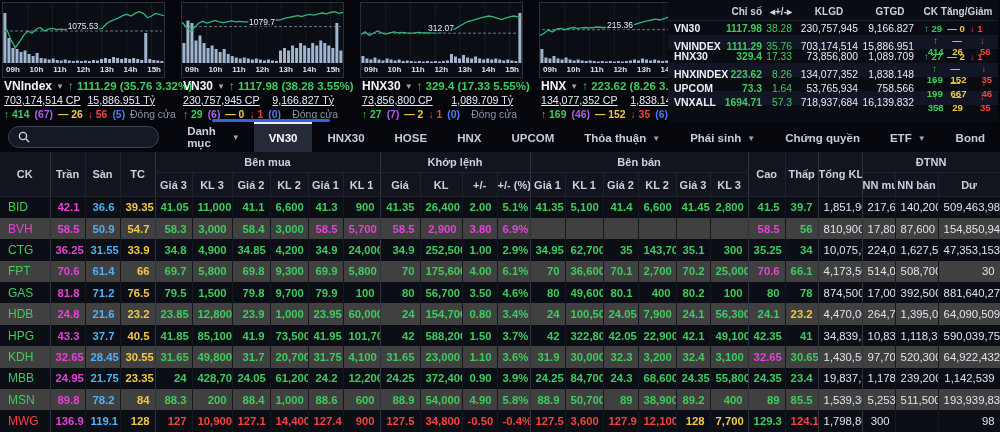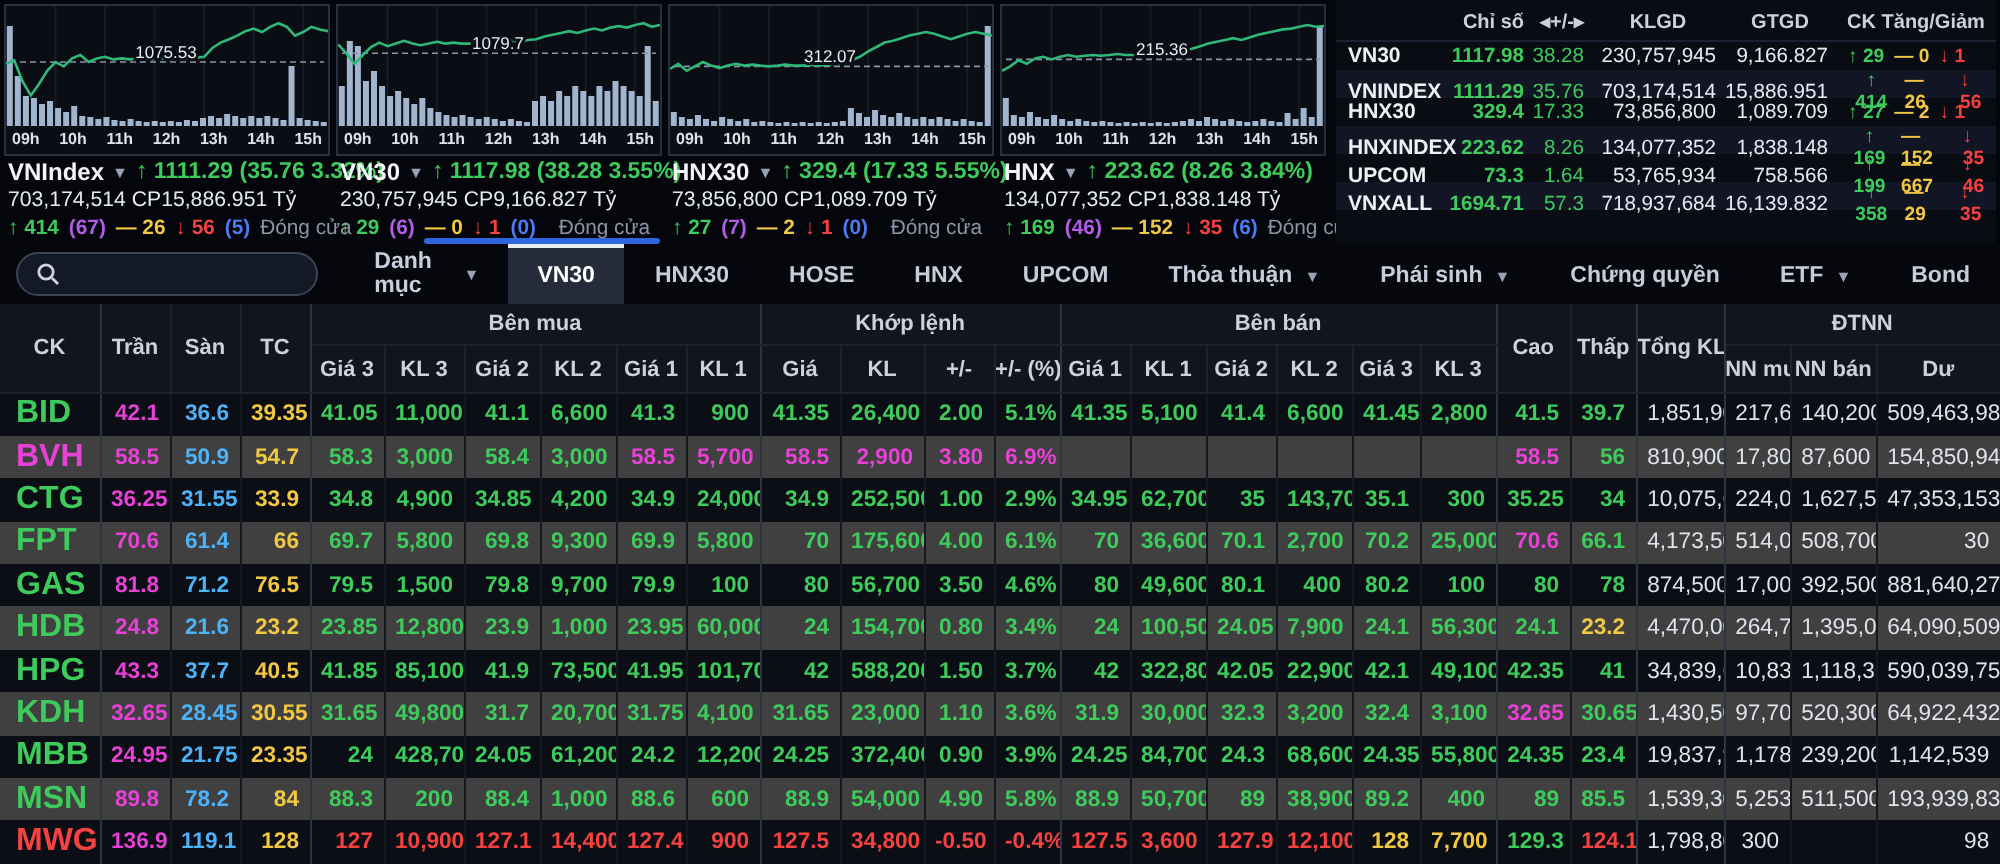--- a/index.html
+++ b/index.html
@@ -4,31 +4,31 @@
 <style>
   :root{
     --up:#3ecb5c; --down:#f5413f; --ceil:#e741d6; --floor:#4db2f8; --ref:#f2c744;
     --white:#e3e7f0; --muted:#8d94a6; --hdr:#ccd1de;
   }
   html,body{margin:0;padding:0;background:#04060b;}
   #app{position:relative;width:1000px;height:432px;overflow:hidden;background:#04060b;
        font-family:"Liberation Sans",sans-serif;color:var(--white);}
   
   .top{display:flex;height:122px;}
-  .charts{display:flex;gap:3px;padding:2px 0 0 2px;width:666px;box-sizing:border-box;}
+  .charts{display:flex;gap:16px;padding:2px 0 0 2px;width:666px;box-sizing:border-box;}
   .panel{width:163px;display:flex;flex-direction:column;}
   .chartbox{border:1px solid #2a3040;background:#0a0d14;height:76px;box-sizing:border-box;}
   svg.spark{display:block;}
   .axis{display:flex;justify-content:space-between;padding:0 3px;font-size:8px;font-weight:bold;color:#dde1ec;line-height:13px;}
   .stats{padding:2px 2px 0 2px;font-size:10.5px;line-height:13.8px;}
   .l1{display:flex;align-items:center;gap:4px;white-space:nowrap;}
   .iname{font-weight:bold;color:#f2f4f8;font-size:12px;}
   .chev{color:#9aa2b4;font-size:8px;}
   .ichg{color:var(--up);font-weight:bold;font-size:11.5px;}
-  .l2{display:flex;justify-content:flex-start;color:#e7eaf2;font-size:10.6px;padding-right:8px;white-space:nowrap;}
+  .l2{display:flex;justify-content:space-between;color:#e7eaf2;font-size:10.6px;padding-right:8px;white-space:nowrap;text-decoration:underline;}
   .l3{display:flex;gap:5px;font-size:10.4px;font-weight:bold;align-items:center;white-space:nowrap;}
   .up{color:var(--up);text-align:center;} .down{color:var(--down);} .flat{color:var(--ref);}
   .pref{color:#b45ce8;} .bref{color:#4f79f2;}
   .status{color:var(--muted);margin-left:auto;font-weight:normal;padding-right:4px;}
   .hscroll{position:absolute;left:212px;top:119px;width:118px;height:3px;background:#2e66e0;border-radius:2px;}
   
   .idx{width:330px;margin-left:2px;background:#090c12;padding-top:2px;box-sizing:border-box;}
   .idx-title{height:20px;padding:2px 0 0 10px;border-bottom:1px solid #262c3b;box-sizing:border-box;}
   .idx-title span{display:inline-block;color:#fff;font-weight:bold;font-size:11.5px;padding:0 16px 3px 2px;border-bottom:2px solid #e8ebf3;}
   .idx-grid{display:grid;grid-template-columns:54px 44px 30px 66px 56px 80px;align-items:center;}
@@ -55,21 +55,21 @@
   .tab.active{background:#262b39;color:#fff;border-top:2px solid #e9ecf4;}
   .tab .chev{margin-left:6px;}
   
   #board{border-collapse:collapse;table-layout:fixed;width:1000px;font-size:11.3px;}
   #board th{background:#12151e;color:var(--hdr);font-weight:bold;font-size:11px;
        border-right:1px solid #1d2230;border-bottom:1px solid #1d2230;height:20px;padding:0;text-align:center;white-space:nowrap;overflow:hidden;}
   #board tr.h2 th{height:23px;}
   #board td{height:21.4px;padding:0 5px;text-align:right;border-right:1px solid #141821;
        white-space:nowrap;overflow:hidden;box-sizing:border-box;}
   #board tr.odd{background:#0b0e14;} #board tr.even{background:#404040;}
-  #board td.c0{text-align:left;font-weight:bold;font-size:16px;padding-left:8px;}
+  #board td.c0{text-align:left;font-weight:normal;font-size:12px;padding-left:8px;}
   td.m{color:var(--ceil);font-weight:bold;} td.c{color:var(--floor);font-weight:bold;}
   td.y{color:var(--ref);font-weight:bold;} td.g{color:var(--up);font-weight:bold;}
   td.r{color:var(--down);font-weight:bold;} td.w{color:#dfe3ec;font-weight:normal;}
   #board td.sb, #board th.sb{border-right-color:#2b3344;}
 </style>
 </head>
 <body>
 
 <div id="app">
   <div class="top">

